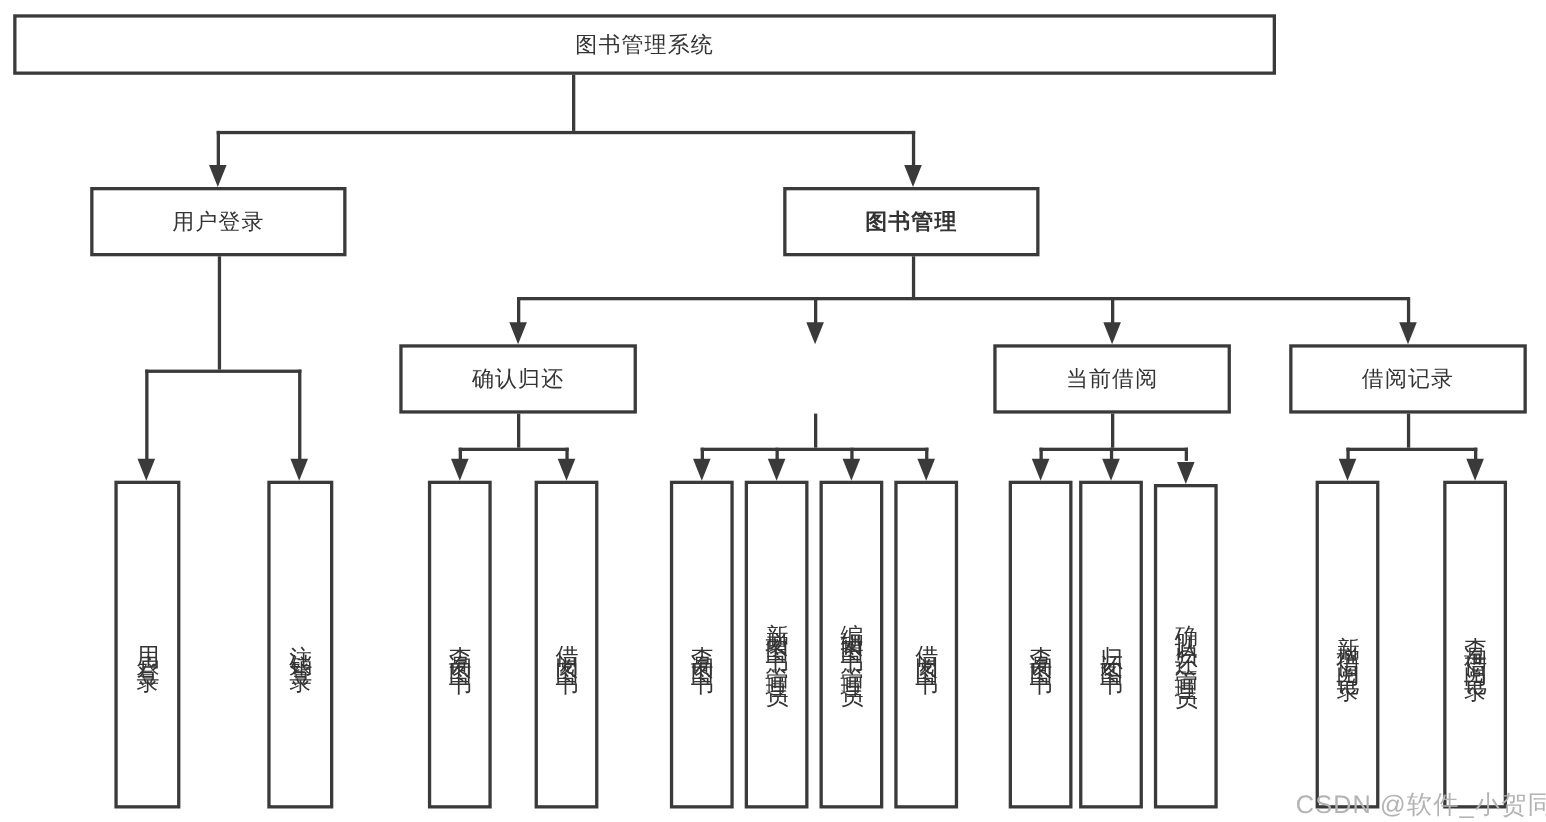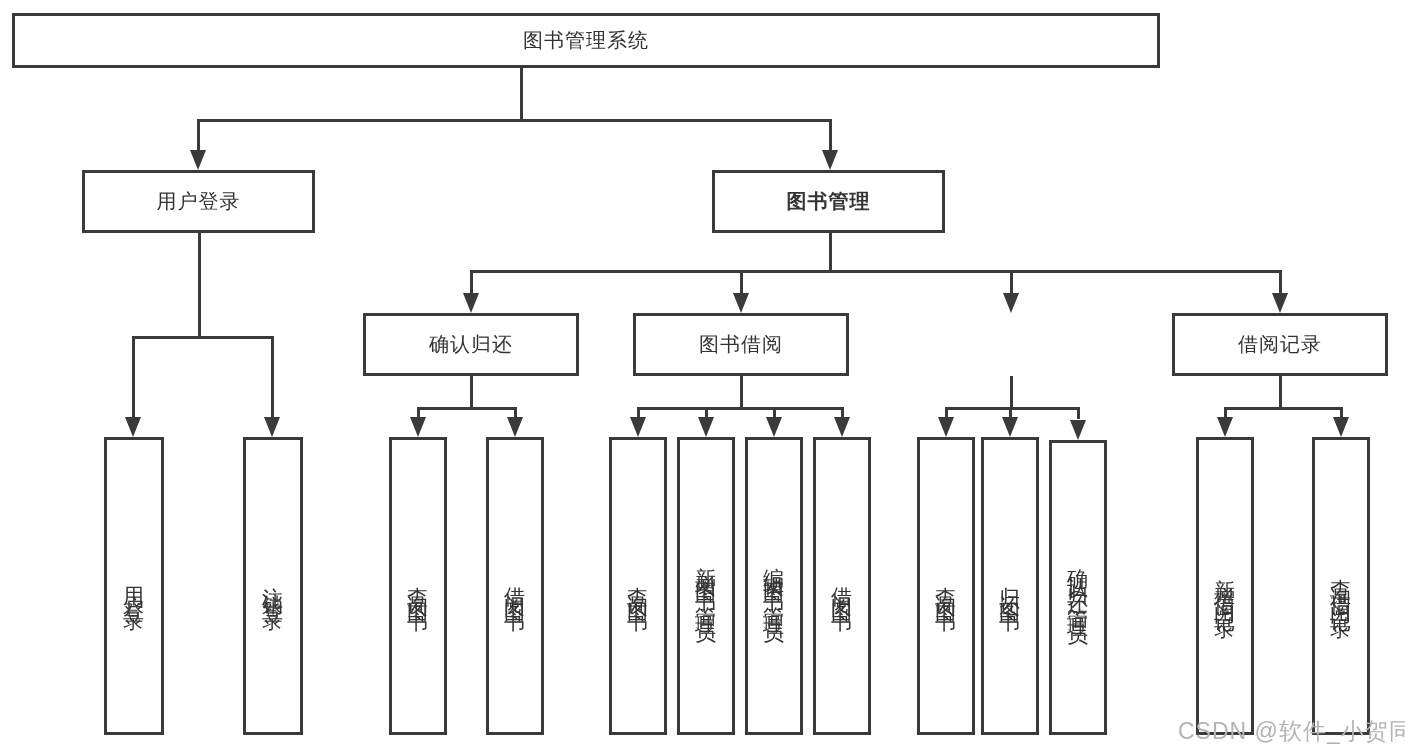--- a/index.html
+++ b/index.html
@@ -64,22 +64,22 @@
   <div class="node" style="left:82px;top:170px;width:233px;height:63px;">
     <span>用户登录</span>
   </div>
   <div class="node" style="left:712px;top:170px;width:233px;height:63px;font-weight:bold;">
     <span>图书管理</span>
   </div>
 
   <div class="node" style="left:363px;top:313px;width:216px;height:63px;">
     <span>确认归还</span>
   </div>
-  <div class="node" style="left:633px;top:313px;width:216px;height:63px;">
-    <span>图书借阅</span>
+  <div class="node" style="left:903px;top:313px;width:216px;height:63px;">
+    <span>当前借阅</span>
   </div>
   <div class="node" style="left:1172px;top:313px;width:216px;height:63px;">
     <span>借阅记录</span>
   </div>
 
   <div class="node" style="left:104px;top:437px;width:60px;height:298px;">
     <span class="vtext">用户登录</span>
   </div>
   <div class="node" style="left:243px;top:437px;width:60px;height:298px;">
     <span class="vtext">注销登录</span>

